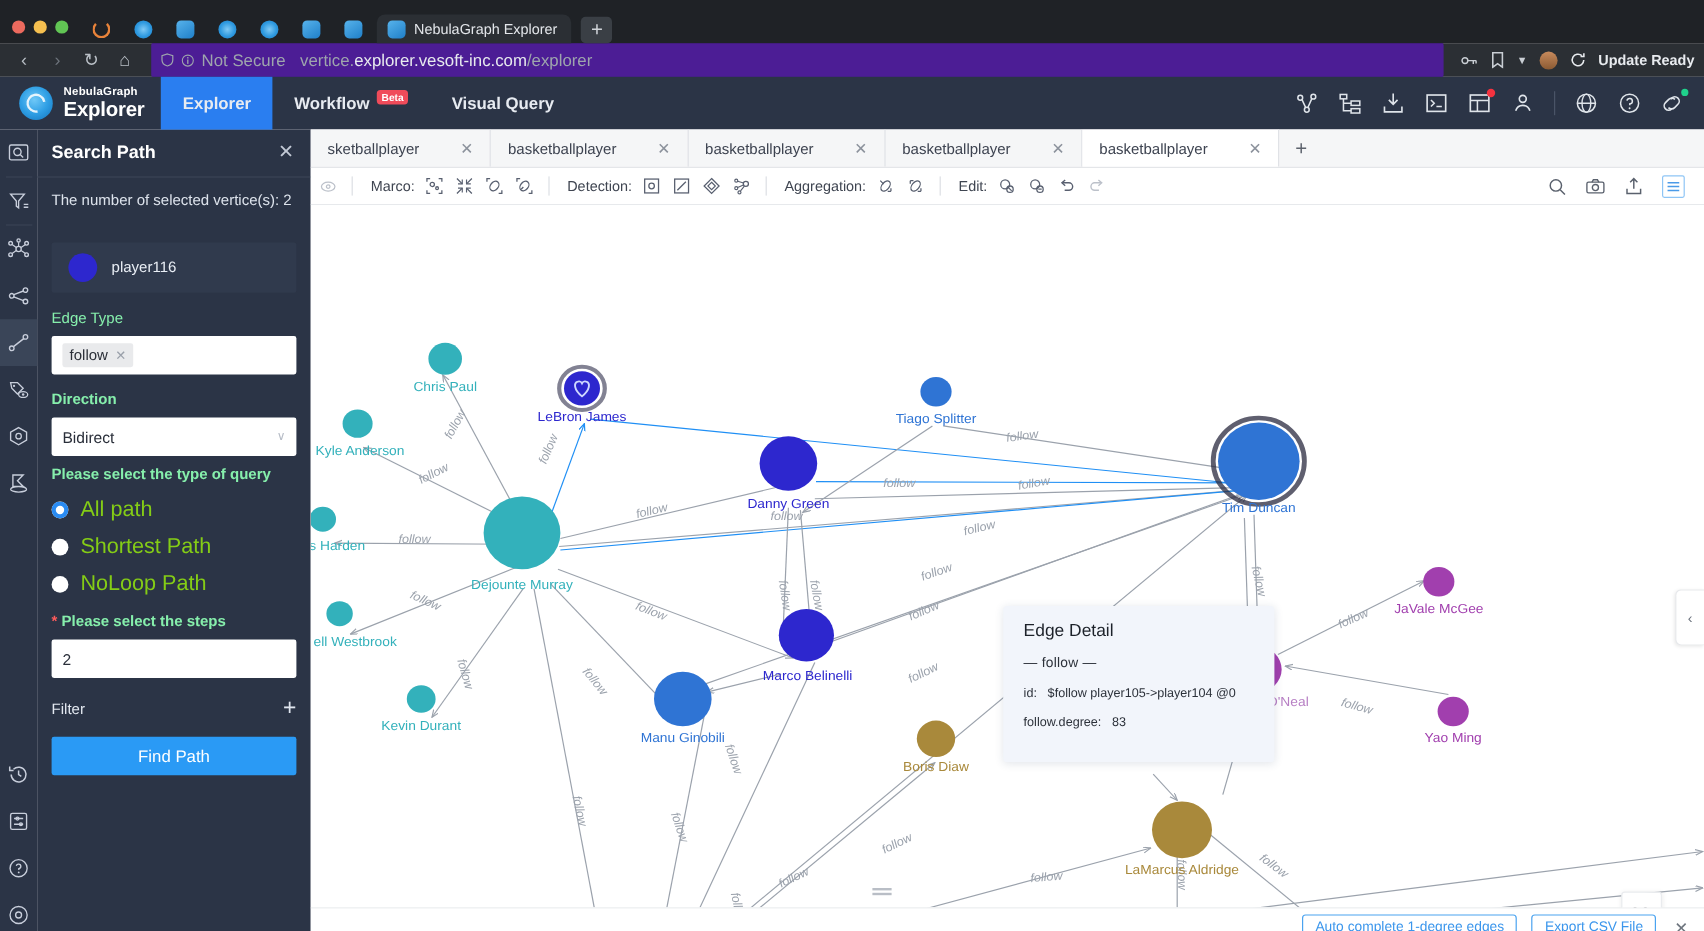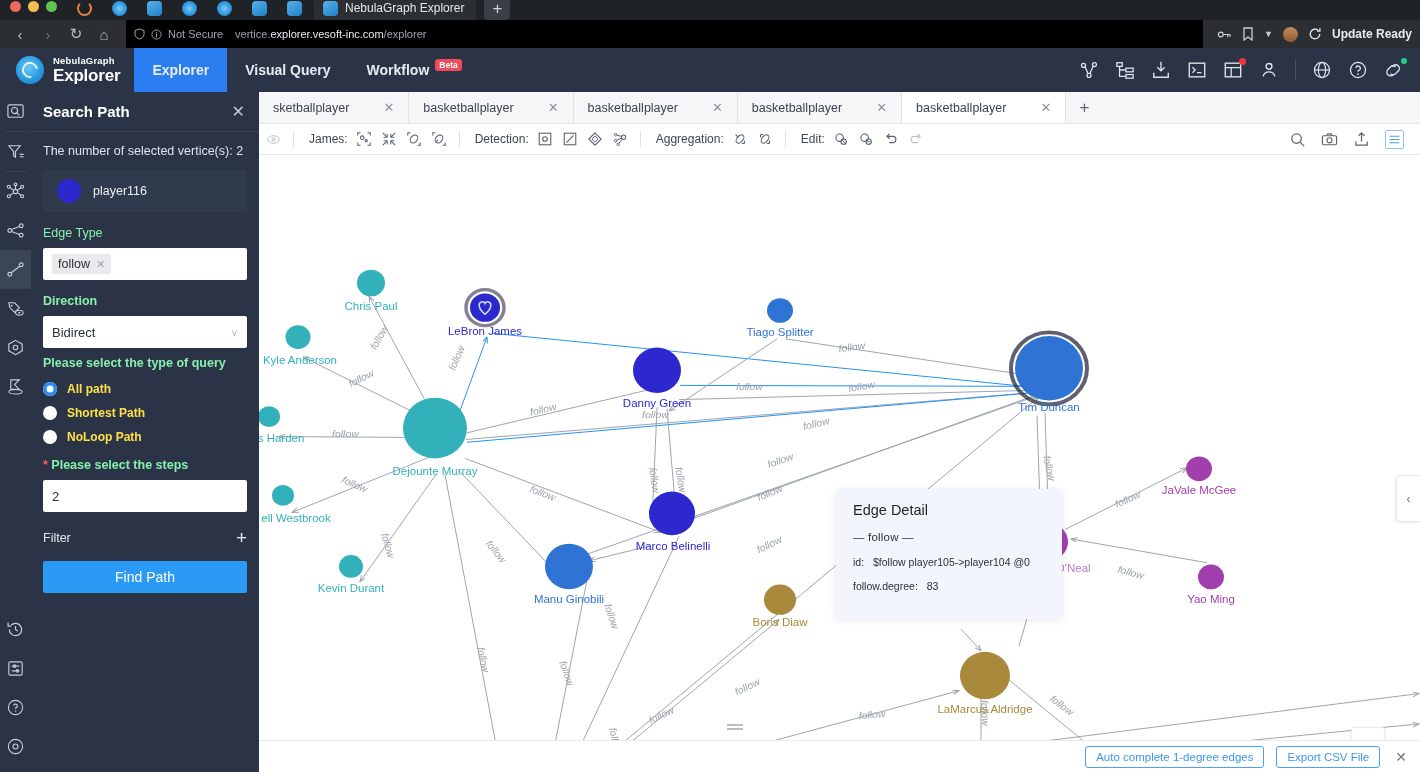--- a/index.html
+++ b/index.html
@@ -6,21 +6,21 @@
   html, body { width: 1420px; height: 776px; overflow: hidden; }
   body {
     font-family: "Liberation Sans", sans-serif;
     background: #ffffff;
     font-size: 13px;
     -webkit-font-smoothing: antialiased;
   }
 
   
   .browser-tabbar {
-    height: 20px; background: #1f2226; display: flex; align-items: flex-end;
+    height: 36px; background: #1f2226; display: flex; align-items: flex-end;
     position: relative;
   }
   .traffic { display: flex; gap: 7px; padding: 0 10px 8px 10px; align-items: center; }
   .tl { width: 11px; height: 11px; border-radius: 50%; }
   .tl.r { background: #ec6a5e; } .tl.y { background: #f5bf4f; } .tl.g { background: #61c554; }
   .fav-tabs { display: flex; align-items: flex-end; height: 28px; }
   .ftab {
     width: 35px; height: 24px; display: flex; align-items: center; justify-content: center;
     border-radius: 6px 6px 0 0;
   }
@@ -43,22 +43,22 @@
     background: #3a3f45; border-radius: 4px;
   }
   .browser-urlbar {
     height: 28px; background: #2b2f34; display: flex; align-items: center;
     padding: 0 8px; gap: 4px; color: #c9ced4;
   }
   .nav-btn { width: 24px; height: 22px; display: flex; align-items:center; justify-content:center;
      font-size: 15px; color: #b9bfc6; }
   .nav-btn.dim { color: #6d747c; }
   .urlfield {
-    flex: 1; height: 32px; background: #000000; border-radius: 4px; margin-left: 6px;
-    display: flex; align-items: center; gap: 6px; padding: 0 8px; font-size: 11px;
+    flex: 1; height: 32px; background: #4c1d95; border-radius: 4px; margin-left: 6px;
+    display: flex; align-items: center; gap: 6px; padding: 0 8px; font-size: 14px;
     color: #9ea5ad;
   }
   .urlfield .host { color: #e7eaee; }
   .url-right { display: flex; align-items: center; gap: 10px; padding-left: 10px; font-size: 12px; }
   .av { width: 15px; height: 15px; border-radius: 50%;
         background: linear-gradient(#c78a5c,#8a5a33); }
   .upd { color: #e8ebef; font-size: 12px; font-weight: 600;}
 
   
   .app-header {
@@ -114,21 +114,21 @@
 
   
   .panel { width: 228px; background: #2b3446; flex: none; color: #e6eaf1; }
   .panel-head {
     height: 40px; display: flex; align-items: center; justify-content: space-between;
     padding: 0 14px 0 12px; border-bottom: 1px solid #3b4557;
   }
   .panel-title { font-size: 15px; font-weight: 700; color: #fff; }
   .panel-x { font-size: 16px; color: #c3cad6; line-height: 1; }
   .panel-body { padding: 12px 12px 0 12px; }
-  .sel-count { font-size: 12.5px; color: #dde3ec; margin-bottom: 12px; }
+  .sel-count { font-size: 12.5px; color: #dde3ec; margin-bottom: 28px; }
   .vrow {
     background: #35405380; height: 42px; display: flex; align-items: center; gap: 12px;
     padding: 0 14px; margin-bottom: 6px; border-radius: 2px;
   }
   .vdotn { width: 24px; height: 24px; border-radius: 50%; flex: none; }
   .vname { font-size: 12.5px; color: #e9eef5; }
   .fld-label { font-size: 12.5px; color: #86efac; margin: 14px 0 8px; }
   .fld-label.b { font-weight: 700; }
   .req::before { content:"* "; color:#ff5b5b; }
   .white-input {
@@ -141,21 +141,21 @@
   }
   .tagchip .x { color: #9aa0aa; font-size: 11px; }
   .sel-caret { margin-left: auto; color: #b6bcc6; font-size: 10px; }
   .radios { margin-top: 12px; }
   .radio-row { display: flex; align-items: center; gap: 10px; margin-bottom: 10px; }
   .radio {
     width: 14px; height: 14px; border-radius: 50%; background: #fff; flex: none;
     display: flex; align-items: center; justify-content: center;
   }
   .radio.on { background: #fff; box-shadow: inset 0 0 0 3.5px #2a8bf2; }
-  .radio-lbl { font-size: 12px; color: #fde047; font-weight: bold; }
+  .radio-lbl { font-size: 18px; color: #84cc16; }
   .filter-row {
     display: flex; align-items: center; justify-content: space-between; margin-top: 16px;
   }
   .filter-lbl { font-size: 12.5px; color: #e3e8f0; }
   .plus { font-size: 19px; color: #dfe5ee; line-height: 1; }
   .findbtn {
     margin-top: 14px; height: 32px; background: #2a9af5; border-radius: 2px;
     display: flex; align-items: center; justify-content: center;
     color: #fff; font-size: 14px; font-weight: 400;
   }
@@ -324,25 +324,25 @@
     <div class="brand-txt">
       <div class="t1">NebulaGraph</div>
       <div class="t2">Explorer</div>
     </div>
   </div>
   <div class="mainnav">
     <div class="nv active">
         <span>Explorer</span>
       </div>
     <div class="nv">
-        <span>Visual Query</span>
-      </div>
-    <div class="nv">
         <span>Workflow</span>
         <span class="beta">Beta</span>
+      </div>
+    <div class="nv">
+        <span>Visual Query</span>
       </div>
   </div>
   <div class="hdr-icons">
     <span class="hi">
         <svg width="20" height="20" viewBox="0 0 22 22">
           <circle cx="5" cy="6" r="2.2" fill="none" stroke="currentColor" stroke-width="1.4"></circle>
           <circle cx="17" cy="5" r="2.2" fill="none" stroke="currentColor" stroke-width="1.4"></circle>
           <circle cx="11" cy="17" r="2.2" fill="none" stroke="currentColor" stroke-width="1.4"></circle>
           <path d="M6.5 7.5 10 15M15.5 7 12 15" stroke="currentColor" stroke-width="1.4"></path>
         </svg>
@@ -586,21 +586,21 @@
     </div>
 
     <div class="toolbar">
       <span class="tb-ico dim">
           <svg width="15" height="15" viewBox="0 0 16 16">
             <ellipse cx="8" cy="8" rx="6" ry="4" fill="none" stroke="currentColor" stroke-width="1.1"></ellipse>
             <circle cx="8" cy="8" r="1.6" fill="none" stroke="currentColor" stroke-width="1.1"></circle>
           </svg>
         </span>
       <span class="tb-sep"></span>
-      <span class="tb-lbl">James:</span>
+      <span class="tb-lbl">Marco:</span>
       <span class="tb-ico">
           <svg width="16" height="16" viewBox="0 0 18 18">
             <path d="M2 5V2h3M16 5V2h-3M2 13v3h3M16 13v3h-3" fill="none" stroke="currentColor" stroke-width="1.2"></path>
             <circle cx="7" cy="7.5" r="2" fill="none" stroke="currentColor" stroke-width="1.2"></circle>
             <circle cx="11.5" cy="11" r="1.3" fill="none" stroke="currentColor" stroke-width="1.2"></circle>
           </svg>
         </span>
       <span class="tb-ico">
           <svg width="16" height="16" viewBox="0 0 18 18">
             <path d="M2 2l5 5M16 2l-5 5M2 16l5-5M16 16l-5-5" fill="none" stroke="currentColor" stroke-width="1.2"></path>

